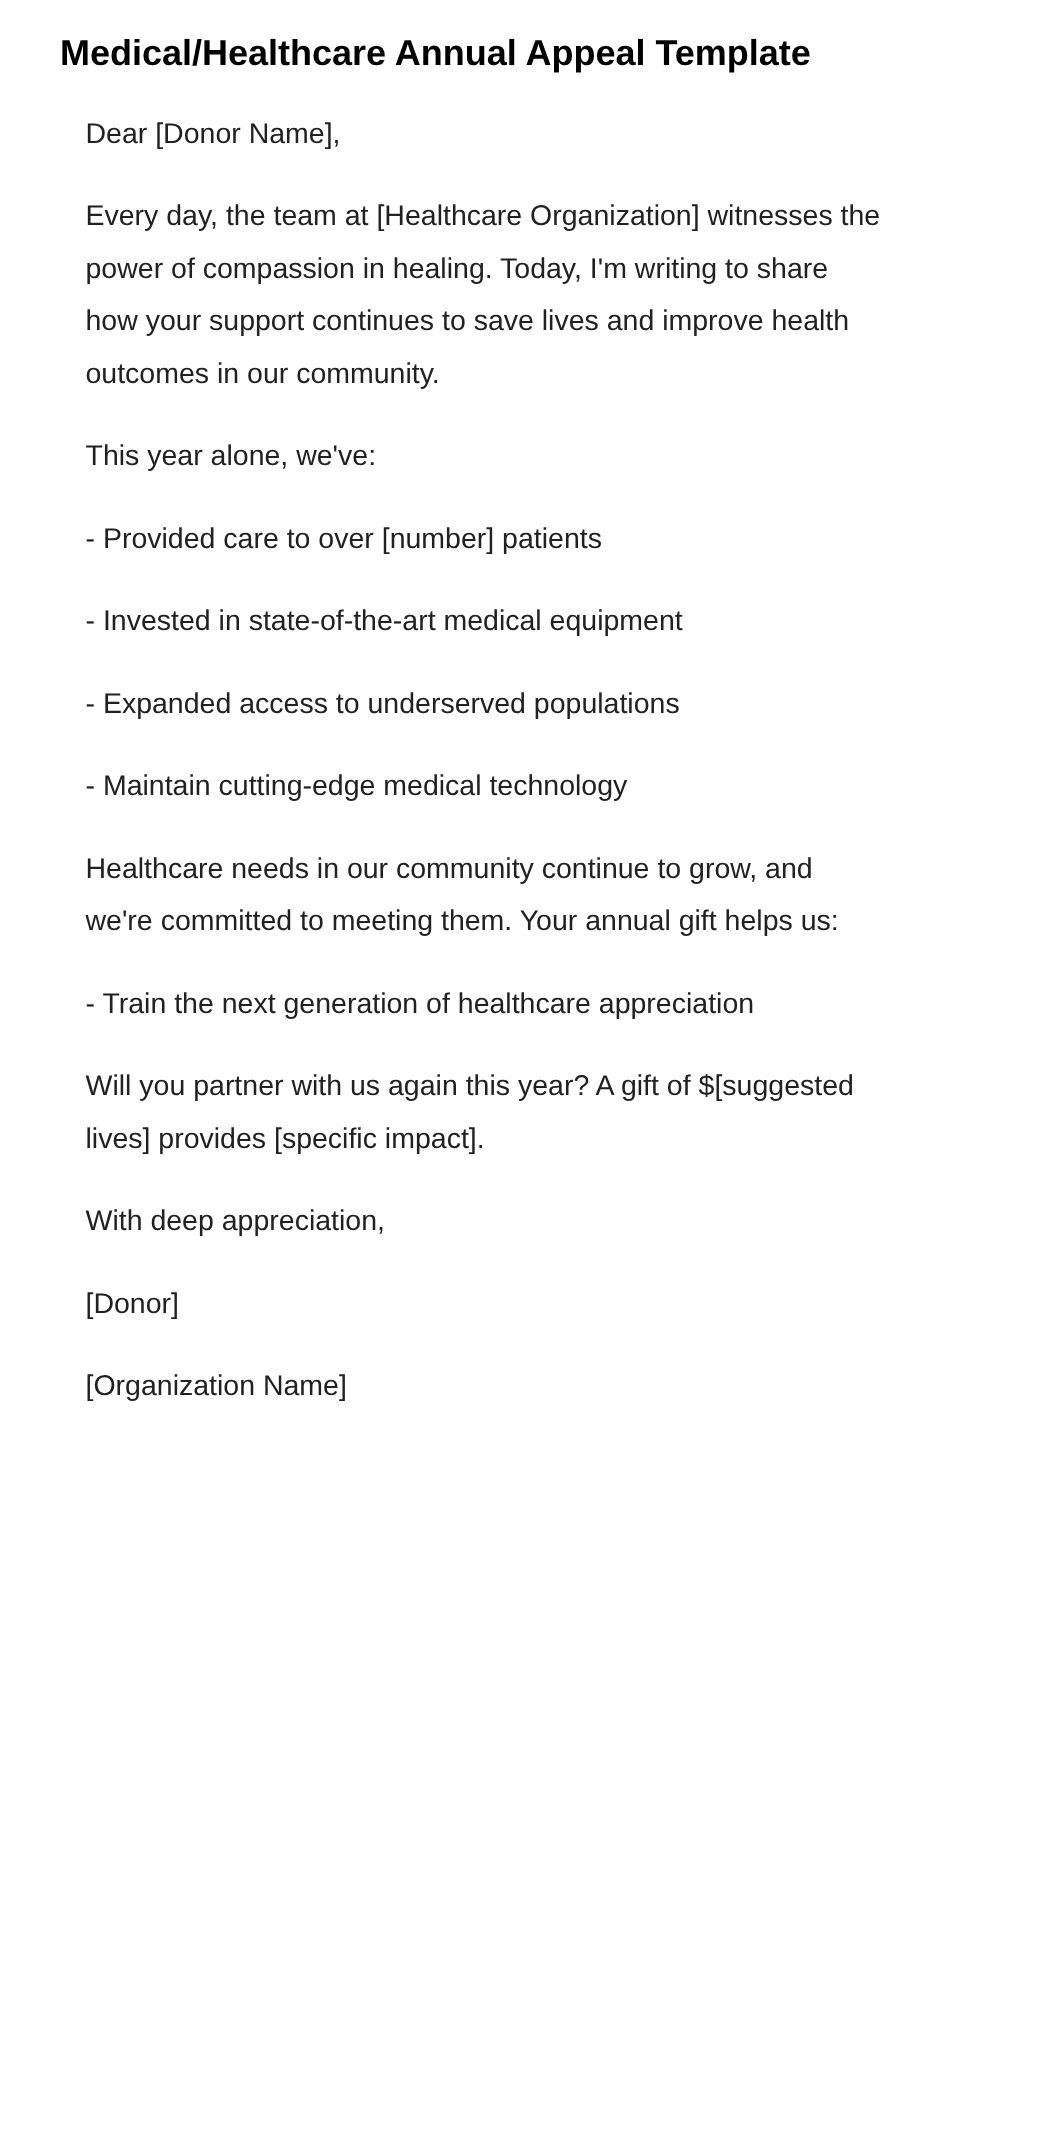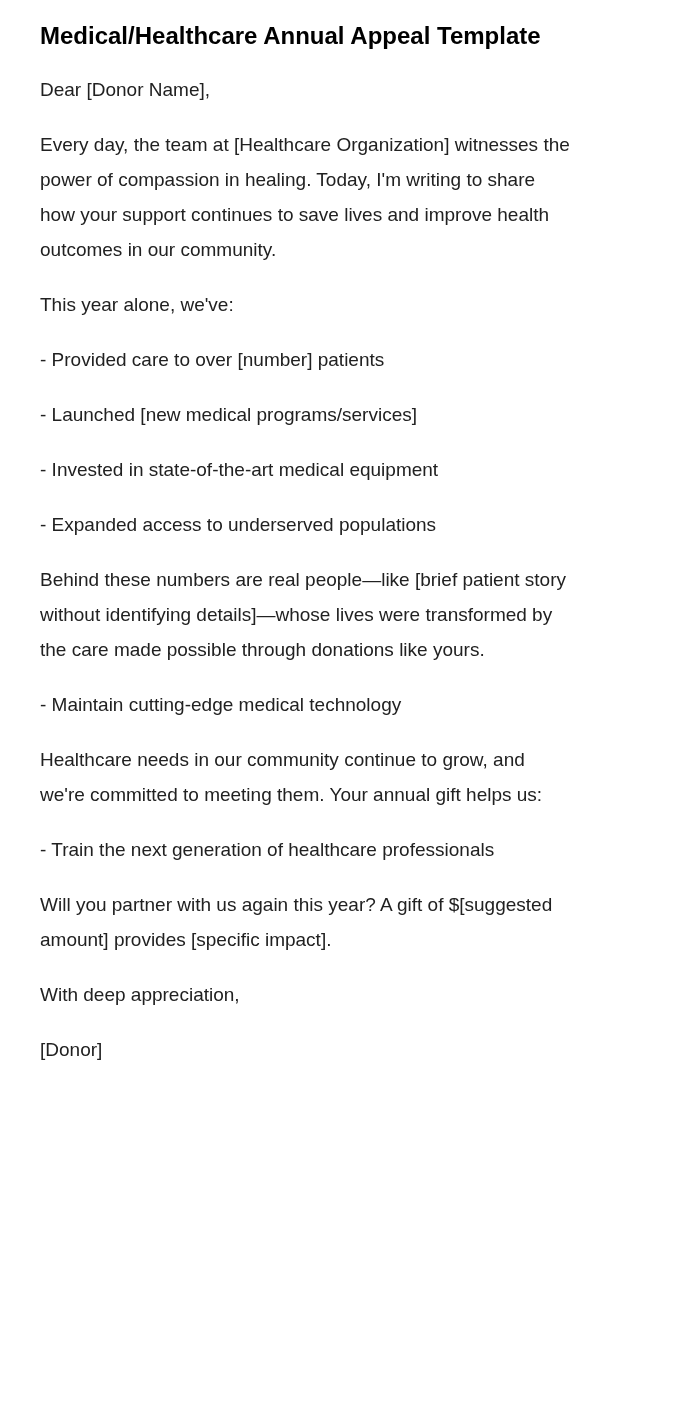--- a/index.html
+++ b/index.html
@@ -19,48 +19,45 @@
   }
   .doc-title {
     margin: 0 0 15px 0;
     font-size: 24px;
     line-height: 32px;
     font-weight: 700;
     color: #000000;
     letter-spacing: 0;
   }
   .doc-paragraph {
-    margin: 20px 0;
+    margin: 20px 17px;
     font-size: 19px;
     line-height: 35px;
     font-weight: 400;
     color: #212121;
     white-space: pre-line; 
   }
 </style>
 </head>
 <body>
 
 <div class="page">
   <h1 class="doc-title">Medical/Healthcare Annual Appeal Template</h1>
 
   <p class="doc-paragraph">Dear [Donor Name],</p>
   <p class="doc-paragraph">Every day, the team at [Healthcare Organization] witnesses the
 power of compassion in healing. Today, I'm writing to share
 how your support continues to save lives and improve health
 outcomes in our community.</p>
   <p class="doc-paragraph">This year alone, we've:</p>
   <p class="doc-paragraph">- Provided care to over [number] patients</p>
-  <p class="doc-paragraph">- Launched [new medical programs/services]</p>
   <p class="doc-paragraph">- Invested in state-of-the-art medical equipment</p>
   <p class="doc-paragraph">- Expanded access to underserved populations</p>
-  <p class="doc-paragraph">Behind these numbers are real people—like [brief patient story
-without identifying details]—whose lives were transformed by
-the care made possible through donations like yours.</p>
   <p class="doc-paragraph">- Maintain cutting-edge medical technology</p>
   <p class="doc-paragraph">Healthcare needs in our community continue to grow, and
 we're committed to meeting them. Your annual gift helps us:</p>
-  <p class="doc-paragraph">- Train the next generation of healthcare professionals</p>
+  <p class="doc-paragraph">- Train the next generation of healthcare appreciation</p>
   <p class="doc-paragraph">Will you partner with us again this year? A gift of $[suggested
-amount] provides [specific impact].</p>
+lives] provides [specific impact].</p>
   <p class="doc-paragraph">With deep appreciation,</p>
   <p class="doc-paragraph">[Donor]</p>
+  <p class="doc-paragraph">[Organization Name]</p>
 </div>
 
 </body></html>

